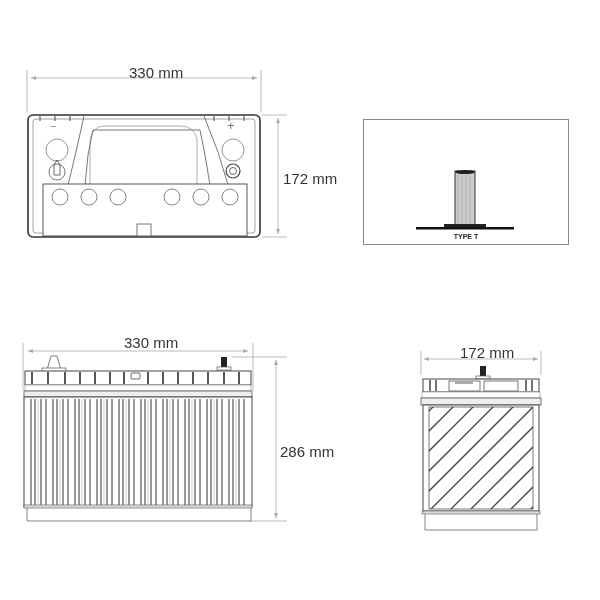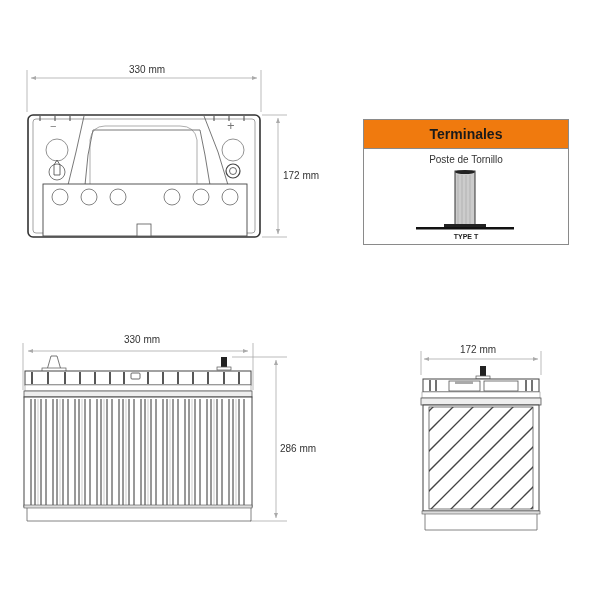--- a/index.html
+++ b/index.html
@@ -1,19 +1,19 @@
 <!DOCTYPE html>
 <html><head>
 <meta charset="utf-8">
 <style>
   html, body { margin: 0; padding: 0; background: #ffffff; }
   body { width: 600px; height: 600px; position: relative; overflow: hidden;
          font-family: "Liberation Sans", sans-serif; color: #333; }
   .abs { position: absolute; }
-  .dim-label { font-size: 10px; color: #333; white-space: nowrap; }
+  .dim-label { font-size: 15px; color: #333; white-space: nowrap; }
   svg { position: absolute; left: 0; top: 0; }
   .term-box { position: absolute; left: 363px; top: 119px; width: 206px; height: 126px;
               border: 1px solid #8a8a8a; background: #fff; box-sizing: border-box; }
   .term-head { height: 28px; background: #f07a0e; border-bottom: 1px solid #8a8a8a;
                display: flex; align-items: center; justify-content: center;
                font-weight: bold; font-size: 14px; color: #1a1a1a; }
   .term-sub { position: absolute; top: 34px; width: 100%; text-align: center; font-size: 10px; color: #333; }
   .term-type { position: absolute; top: 113px; width: 100%; text-align: center; font-size: 7px; font-weight: bold; color: #222; }
 </style>
 </head>
@@ -71,22 +71,20 @@
     </g>
     <rect x="137" y="224" width="14" height="12" fill="#fff" stroke="#555" stroke-width="0.8"></rect>
   </svg>
   <span class="abs dim-label" style="left:129px; top:64px;">330 mm</span>
   <span class="abs dim-label" style="left:283px; top:170px;">172 mm</span>
   <span class="abs" style="left:50px; top:120px; font-size:11px; color:#777;">−</span>
   <span class="abs" style="left:227px; top:118px; font-size:13px; color:#777;">+</span>
 </div>
 
 <div class="term-box">
-  <div class="term-head">Terminales</div>
-  <div class="term-sub">Poste de Tornillo</div>
   <svg width="204" height="124" style="left:0; top:0;">
     <rect x="91" y="51" width="20" height="54" fill="#ccc" stroke="#333" stroke-width="1"></rect>
     <g stroke="#999" stroke-width="0.5">
       <line x1="94" y1="55" x2="94" y2="104"></line>
         <line x1="98" y1="55" x2="98" y2="104"></line>
       <line x1="102" y1="55" x2="102" y2="104"></line>
         <line x1="106" y1="55" x2="106" y2="104"></line>
     </g>
     <ellipse cx="101" cy="52" rx="10" ry="2" fill="#222"></ellipse>
     <rect x="80" y="104" width="42" height="4" fill="#222"></rect>

